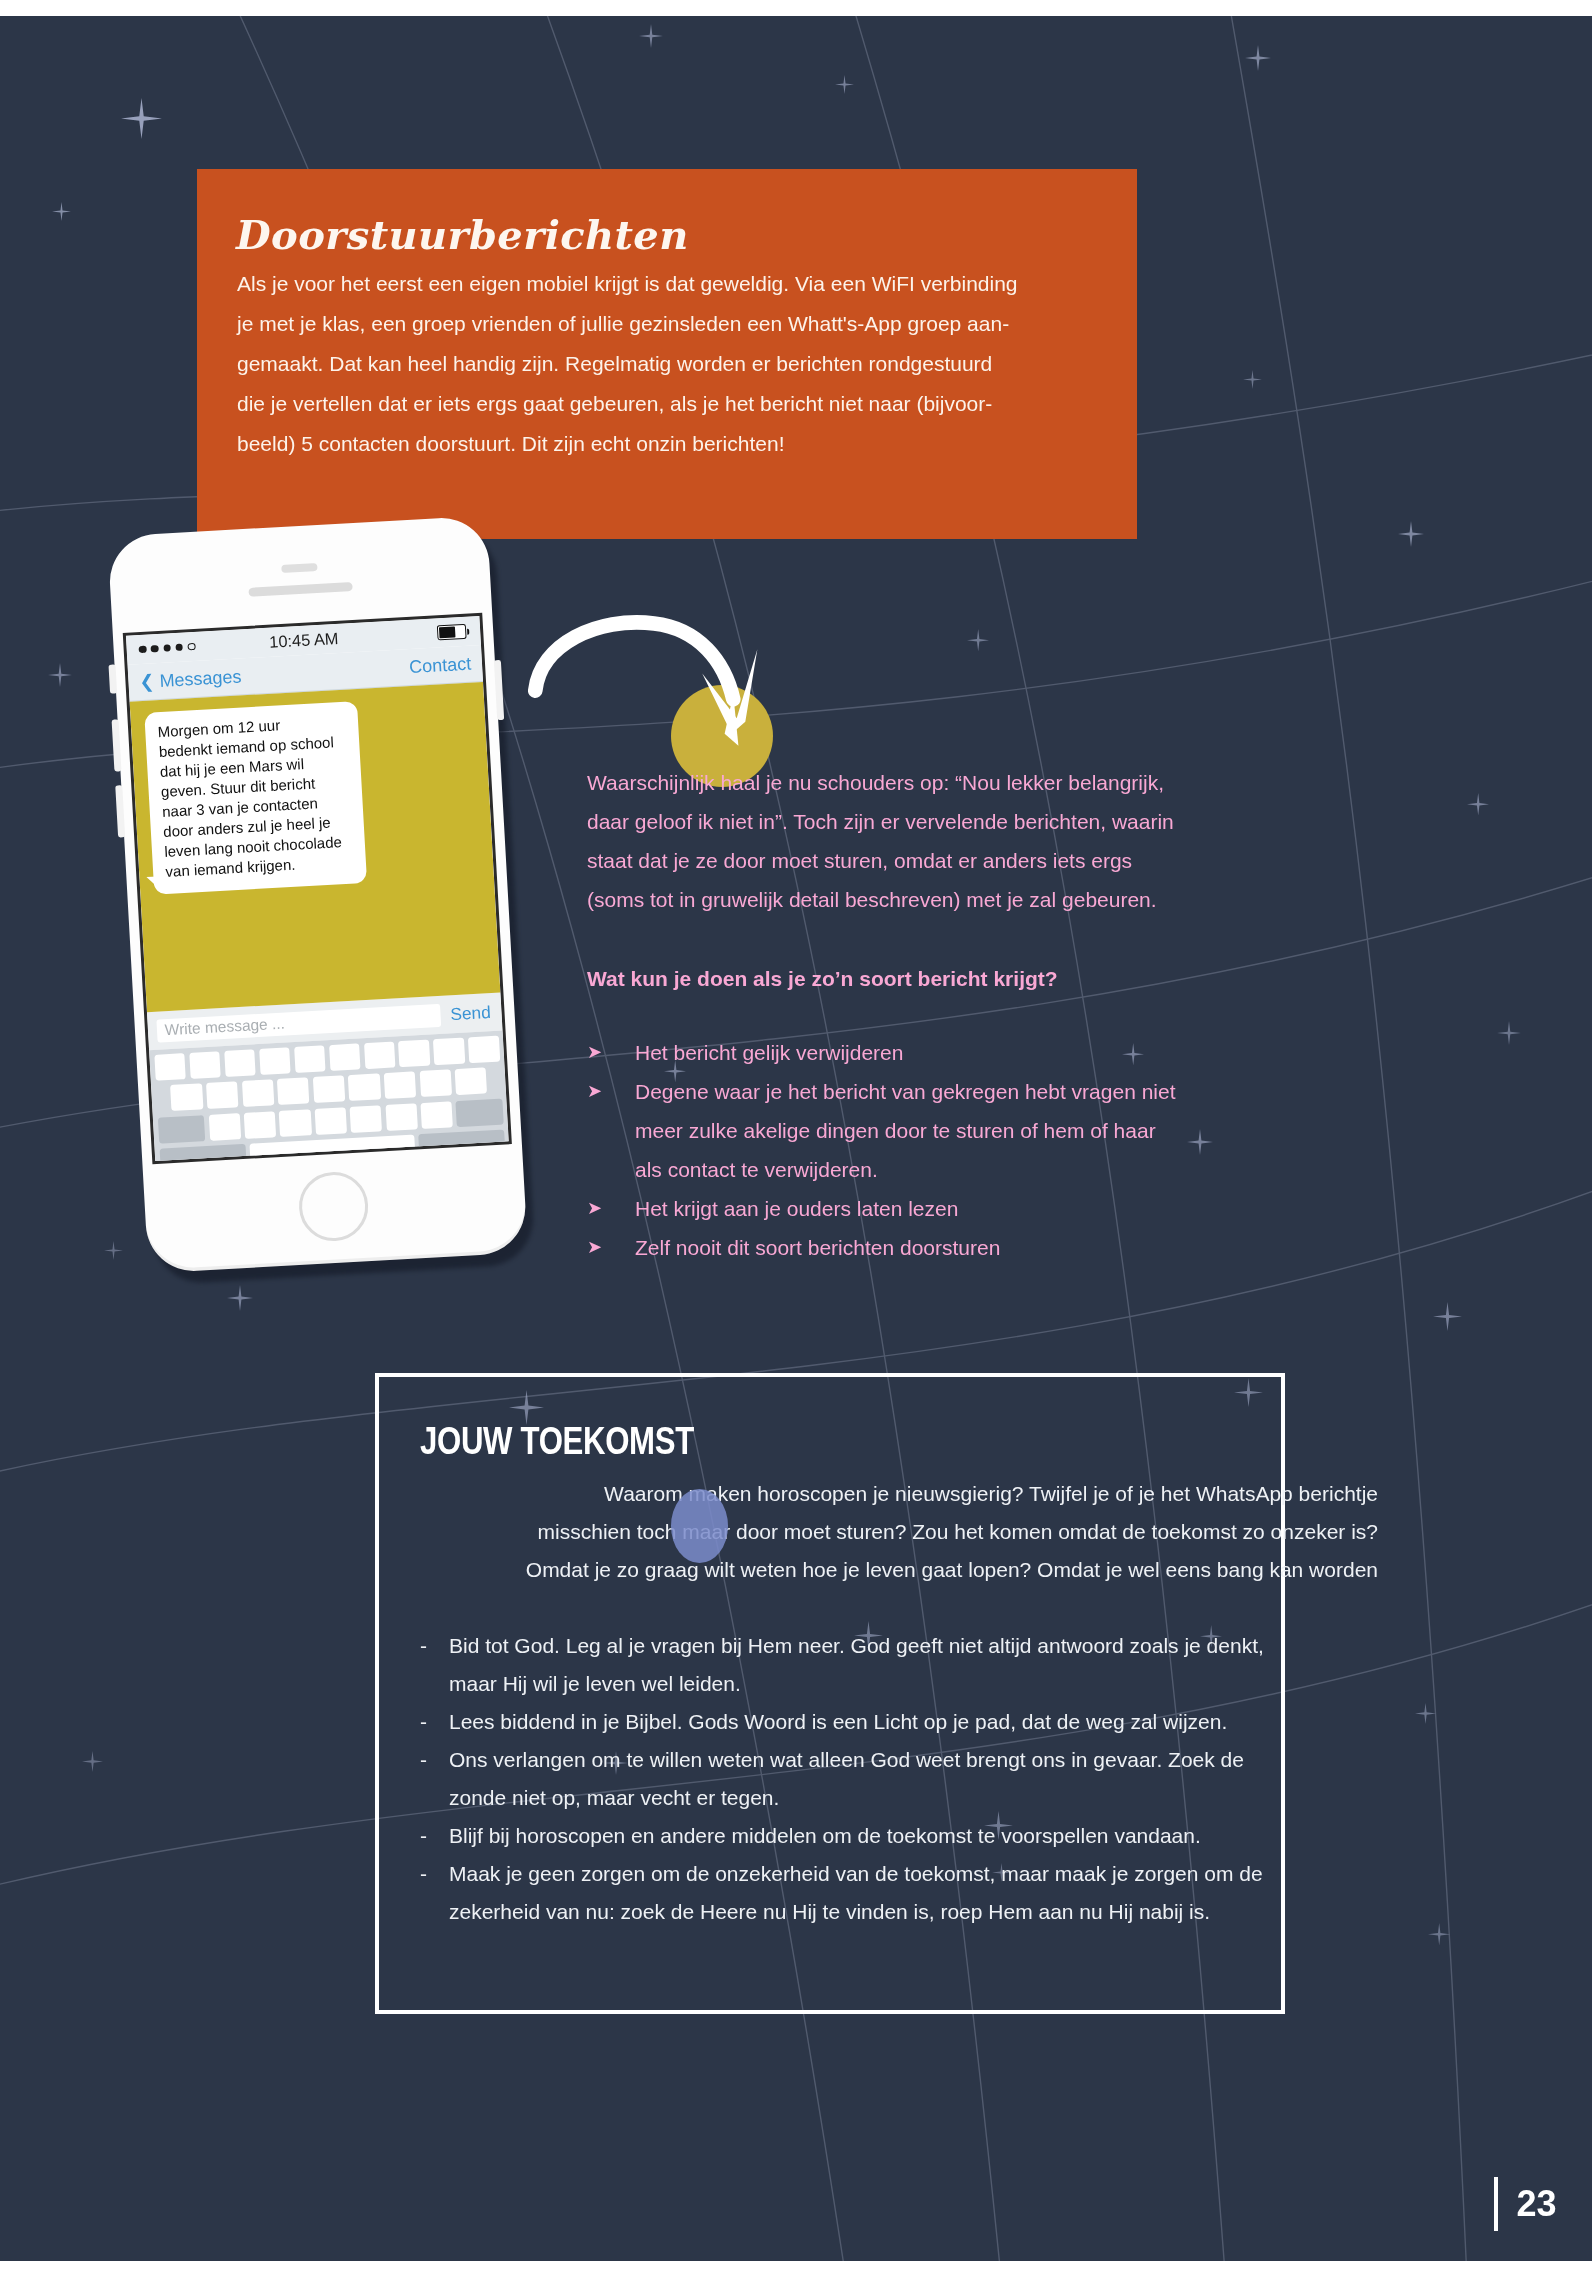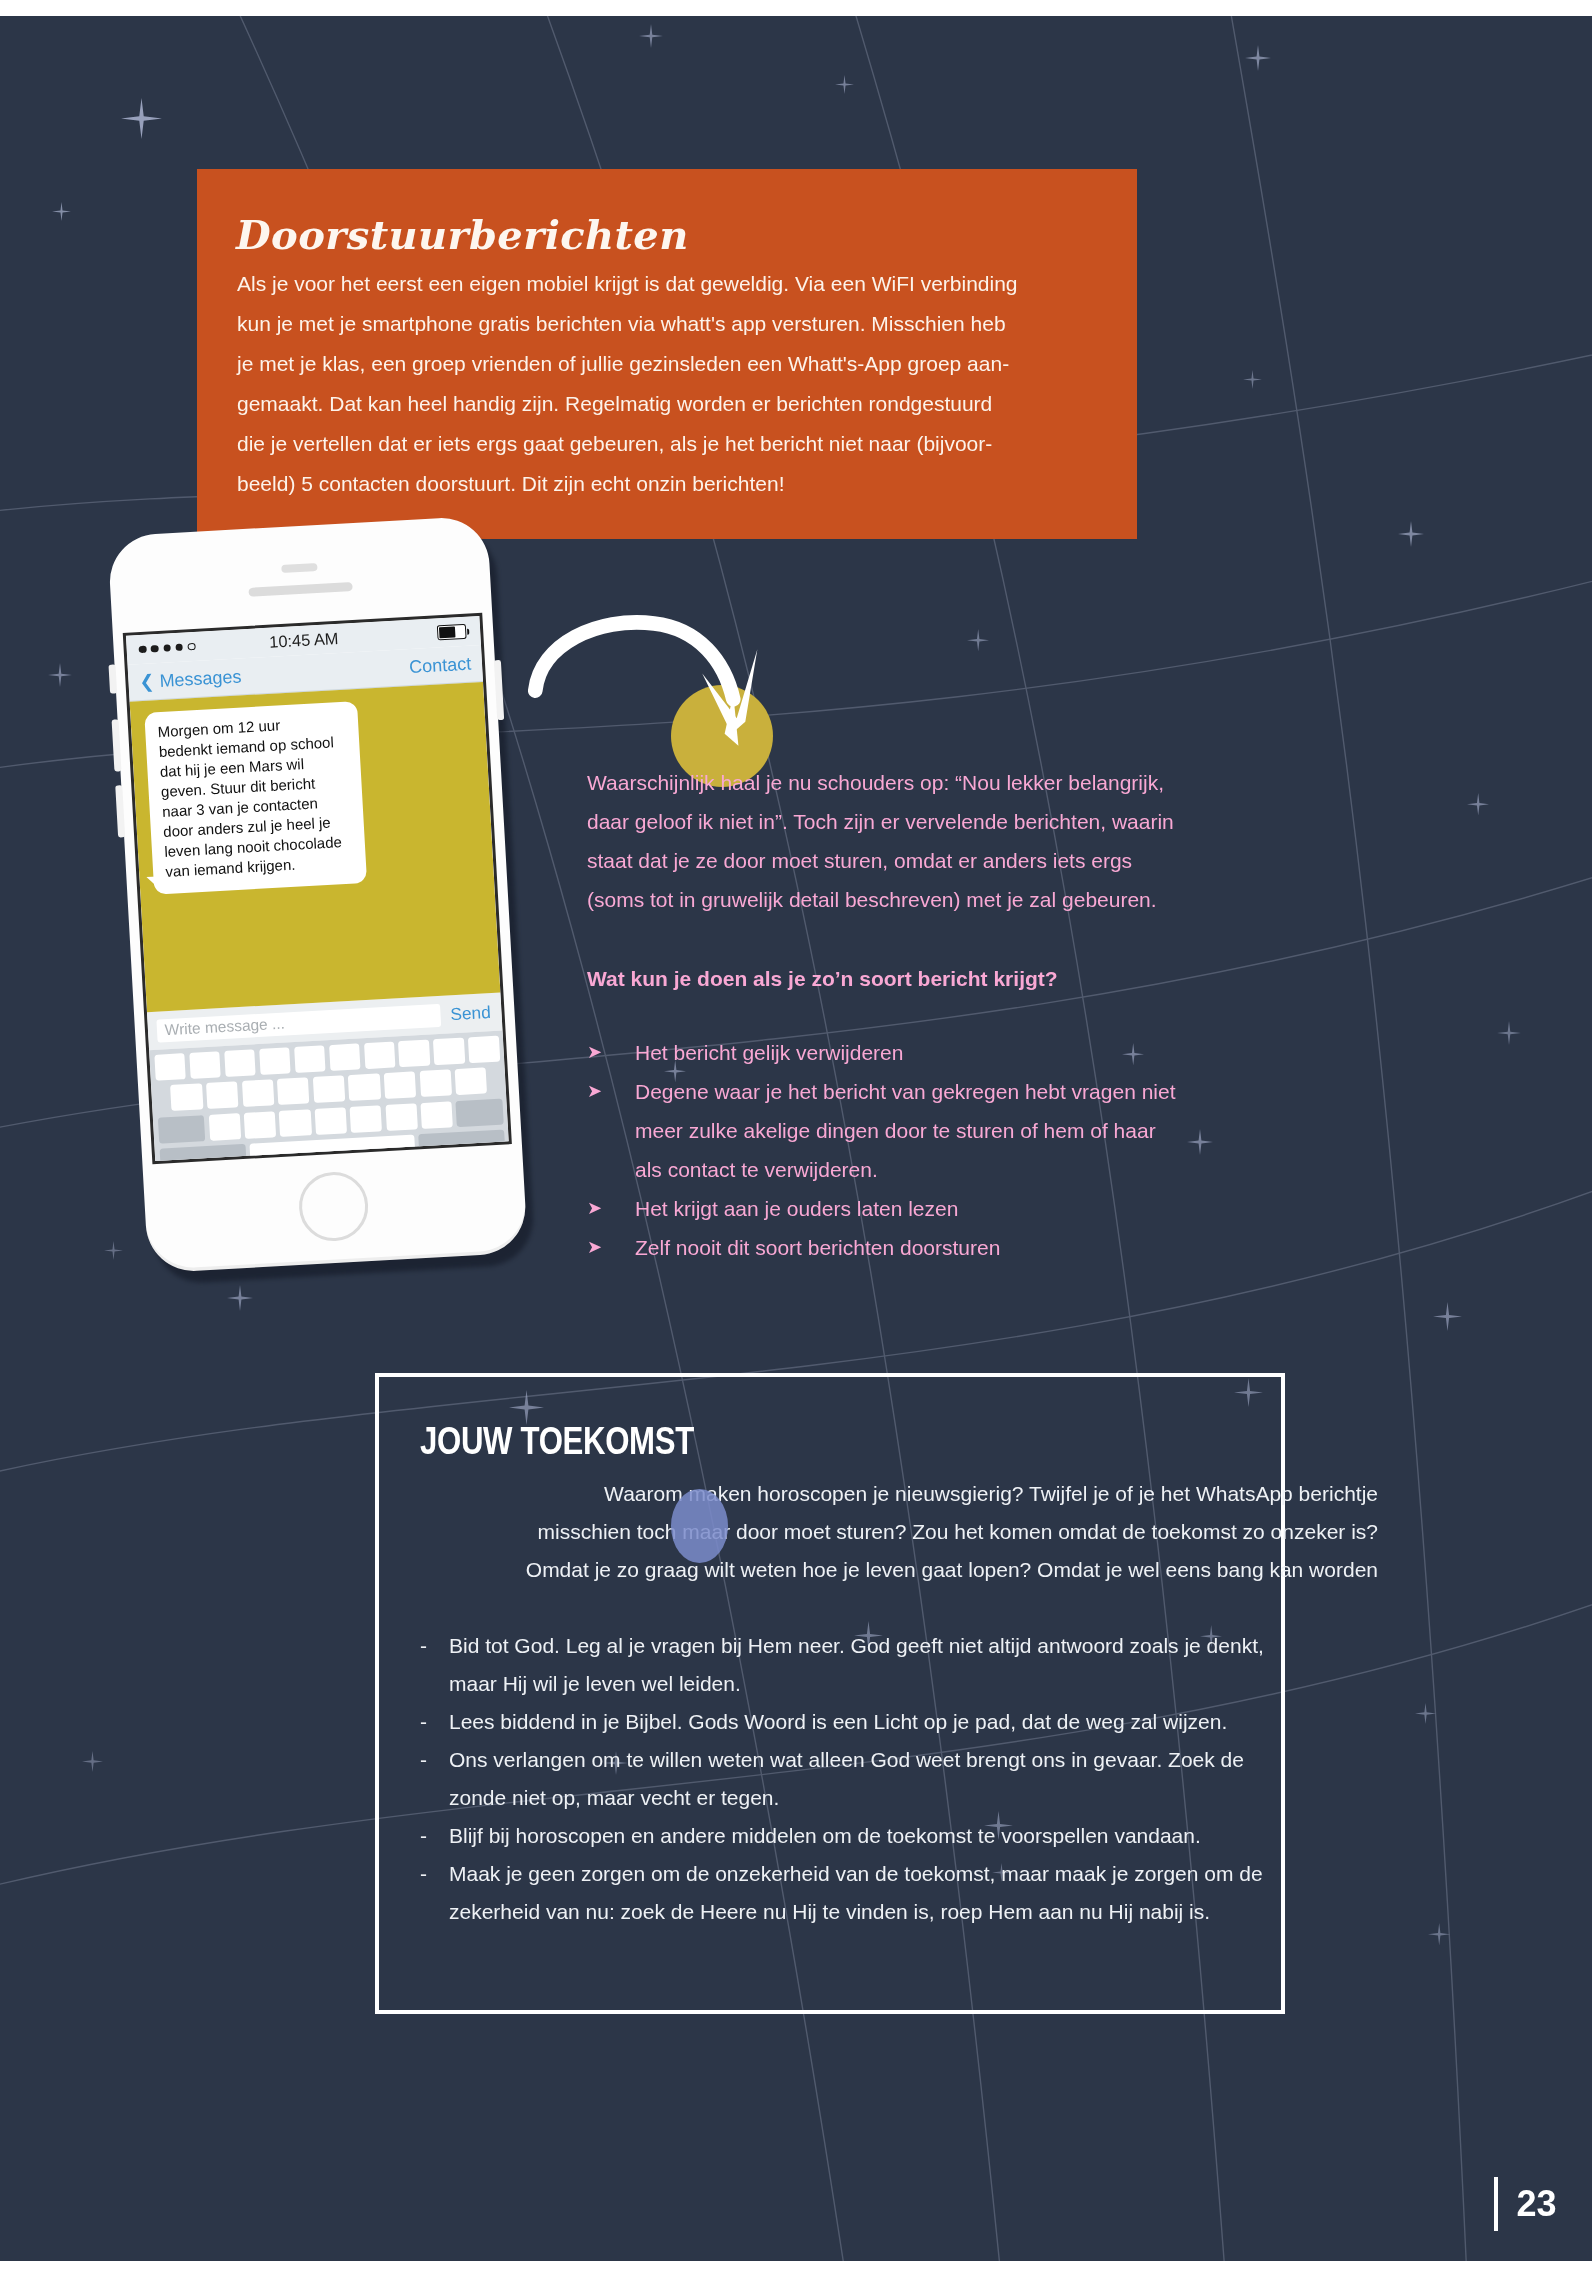--- a/index.html
+++ b/index.html
@@ -598,21 +598,20 @@
     <div class="star" style="left:104px;top:1225px;">
       <svg width="19" height="19" viewBox="0 0 48 48">
           <path d="M24 0 L26.6 21.4 L48 24 L26.6 26.6 L24 48 L21.4 26.6 L0 24 L21.4 21.4 Z" fill="#aab3d0" opacity="0.45"></path>
         </svg>
     </div>
 
     <div id="orange-panel">
       <div id="orange-title">Doorstuurberichten</div>
       <div id="orange-body">
         <div>Als je voor het eerst een eigen mobiel krijgt is dat geweldig. Via een WiFI verbinding</div>
-        <div>kun je met je smartphone gratis berichten via whatt's app versturen. Misschien heb</div>
         <div>je met je klas, een groep vrienden of jullie gezinsleden een Whatt's-App groep aan-</div>
         <div>gemaakt. Dat kan heel handig zijn. Regelmatig worden er berichten rondgestuurd</div>
         <div>die je vertellen dat er iets ergs gaat gebeuren, als je het bericht niet naar (bijvoor-</div>
         <div>beeld) 5 contacten doorstuurt. Dit zijn echt onzin berichten!</div>
       </div>
     </div>
 
     <div id="phone-wrap">
       <div id="phone-shadow"></div>
       <div id="phone-body">

